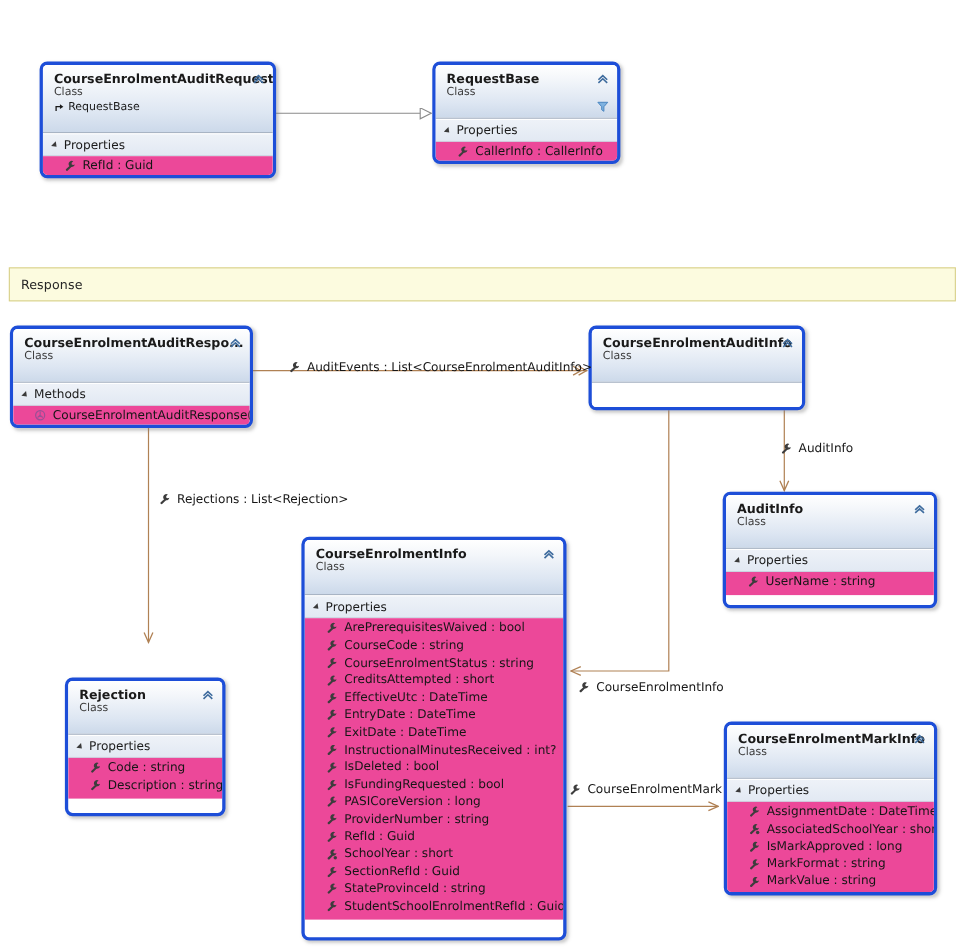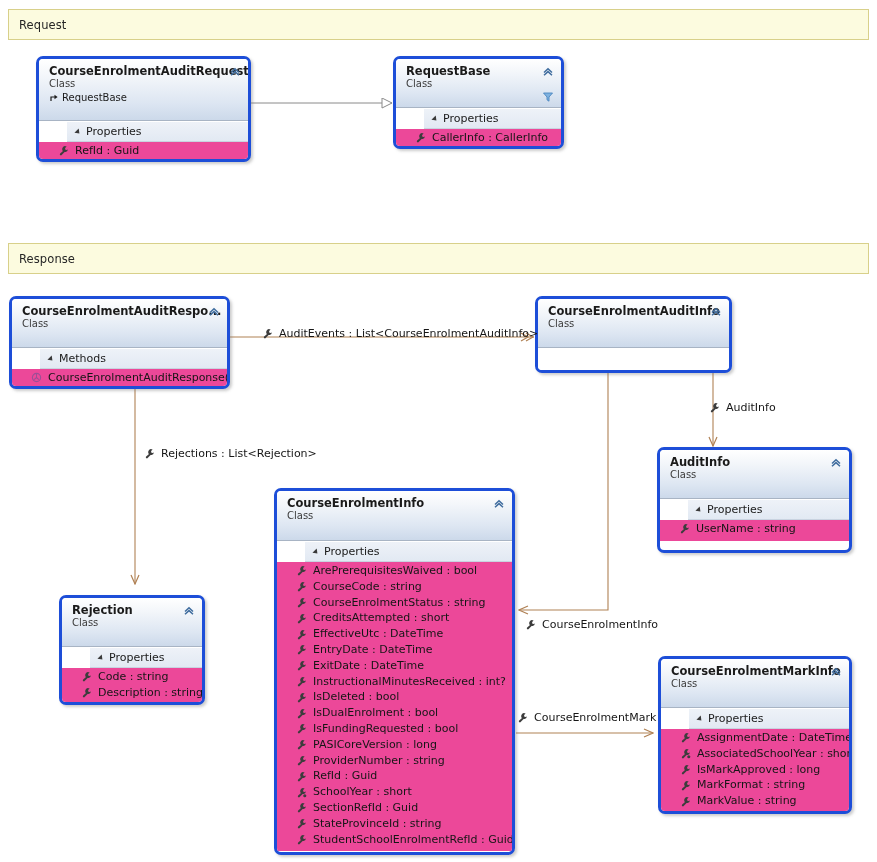--- a/index.html
+++ b/index.html
@@ -63,21 +63,20 @@
   
   .comp-hdr{
     background:linear-gradient(to bottom,#eef2f8 0%,#e2e9f3 100%);
     border-top:1px solid #ffffff;
     border-bottom:1px solid #c9d3e0;
     font-size:11px;color:#1a1a1a;
     padding:2px 6px 2px 8px;
     display:flex;align-items:center;gap:6px;
     line-height:15px;
     white-space:nowrap;
-    margin-left:28px;
   }
   .comp-body{background:#ec4899;padding:1px 0 4px 0;}
   .member{
     display:flex;align-items:center;gap:6px;
     font-size:11px;color:#161616;
     padding:0 6px 0 19px;line-height:15.8px;height:15.8px;
     white-space:nowrap;
   }
   .cls-empty{background:#ffffff;}
 
@@ -139,23 +138,20 @@
 
     <g>
       <path d="M608,373 L608,610 L519,610" fill="none" stroke="#b08154" stroke-width="1.1" marker-end="url(#arrowOpen)"></path>
     </g>
 
     <g>
       <path d="M516,733 L653,733" fill="none" stroke="#b08154" stroke-width="1.1" marker-end="url(#arrowOpen)"></path>
     </g>
   </svg>
 
-  <div class="band" style="left:8px;top:9px;width:861px;height:31px;">
-    <span class="band-label">Request</span>
-  </div>
 
   <div class="band" style="left:8px;top:243px;width:861px;height:31px;">
     <span class="band-label">Response</span>
   </div>
 
   <div class="cls" style="left:36px;top:56px;width:215px;height:106px;">
     <div class="cls-head" style="height:62px;">
       <div class="cls-name">CourseEnrolmentAuditRequest</div>
       <div class="cls-kind">Class</div>
       <div class="cls-base">
@@ -282,21 +278,21 @@
           <svg width="11" height="11" viewBox="0 0 12 12">
               <path d="M8.6,1.2 a3.1,3.1 0 1 0 2.0,2.9 L9.2,4.8 L7.6,4.6 L7.3,3.0 z" fill="#3d3d3d" transform="rotate(10 6 6)"></path>
               <path d="M7.0,5.2 L2.1,9.6 a1.2,1.2 0 0 0 1.6,1.6 L8.3,6.6 z" fill="#3d3d3d"></path>
             </svg>
         </span>
         <span>UserName : string</span>
       </div>
     </div>
   </div>
 
-  <div class="cls" style="left:59px;top:595px;width:146px;height:110px;">
+  <div class="cls" style="left:59px;top:616px;width:146px;height:126px;">
     <div class="cls-head" style="height:49px;">
       <div class="cls-name">Rejection</div>
       <div class="cls-kind">Class</div>
       <span class="chev">
         <svg width="12" height="12" viewBox="0 0 12 12">
             <path d="M2,6.5 L6,2.8 L10,6.5 M2,9.3 L6,5.6 L10,9.3" fill="none" stroke="#3f6c9e" stroke-width="1.5"></path>
           </svg>
       </span>
     </div>
     <div class="comp-hdr">
@@ -413,29 +409,20 @@
           <span>InstructionalMinutesReceived : int?</span>
         </div>
         <div class="member">
           <span class="icon">
             <svg width="11" height="11" viewBox="0 0 12 12">
               <path d="M8.6,1.2 a3.1,3.1 0 1 0 2.0,2.9 L9.2,4.8 L7.6,4.6 L7.3,3.0 z" fill="#3d3d3d" transform="rotate(10 6 6)"></path>
               <path d="M7.0,5.2 L2.1,9.6 a1.2,1.2 0 0 0 1.6,1.6 L8.3,6.6 z" fill="#3d3d3d"></path>
             </svg>
           </span>
           <span>IsDeleted : bool</span>
-        </div>
-        <div class="member">
-          <span class="icon">
-            <svg width="11" height="11" viewBox="0 0 12 12">
-              <path d="M8.6,1.2 a3.1,3.1 0 1 0 2.0,2.9 L9.2,4.8 L7.6,4.6 L7.3,3.0 z" fill="#3d3d3d" transform="rotate(10 6 6)"></path>
-              <path d="M7.0,5.2 L2.1,9.6 a1.2,1.2 0 0 0 1.6,1.6 L8.3,6.6 z" fill="#3d3d3d"></path>
-            </svg>
-          </span>
-          <span>IsDualEnrolment : bool</span>
         </div>
         <div class="member">
           <span class="icon">
             <svg width="11" height="11" viewBox="0 0 12 12">
               <path d="M8.6,1.2 a3.1,3.1 0 1 0 2.0,2.9 L9.2,4.8 L7.6,4.6 L7.3,3.0 z" fill="#3d3d3d" transform="rotate(10 6 6)"></path>
               <path d="M7.0,5.2 L2.1,9.6 a1.2,1.2 0 0 0 1.6,1.6 L8.3,6.6 z" fill="#3d3d3d"></path>
             </svg>
           </span>
           <span>IsFundingRequested : bool</span>
         </div>

